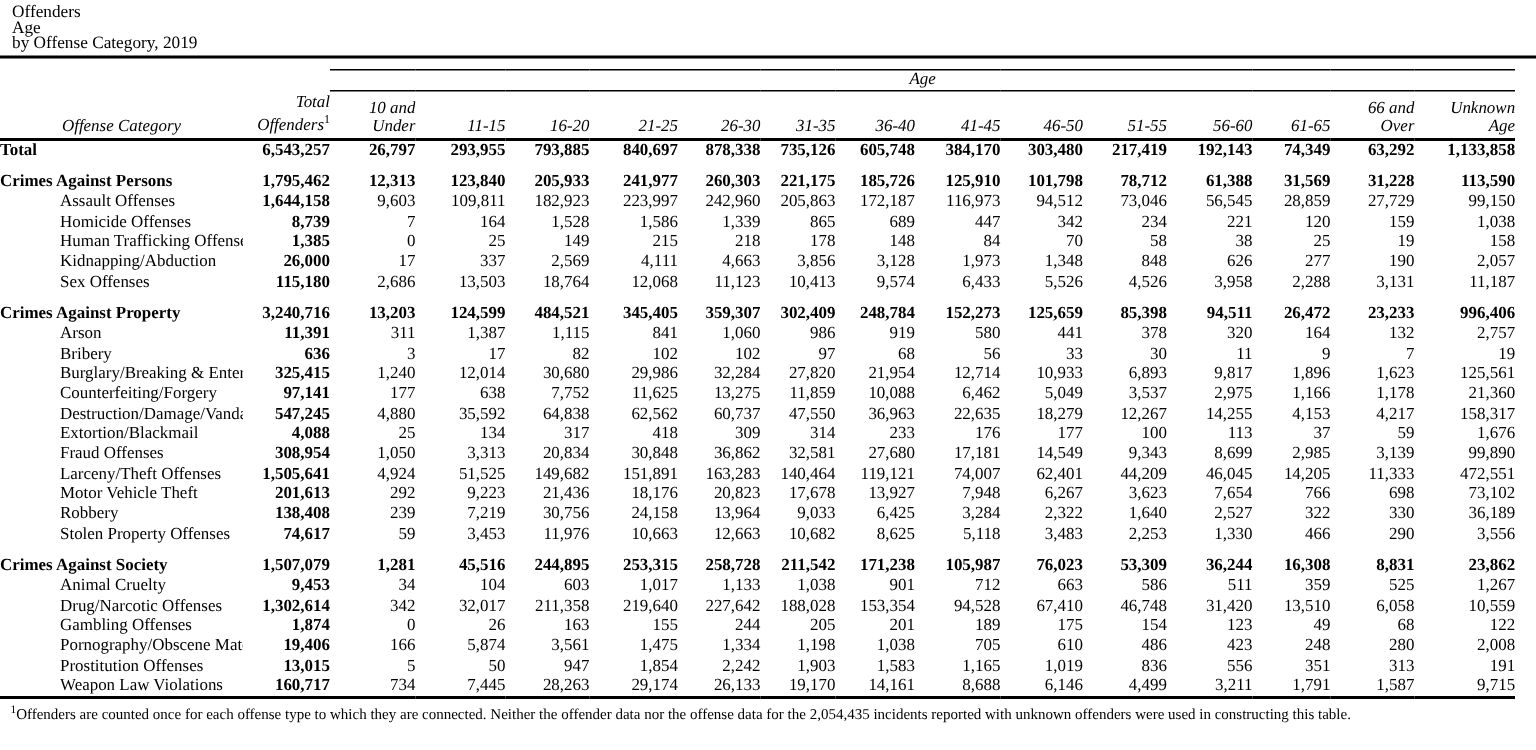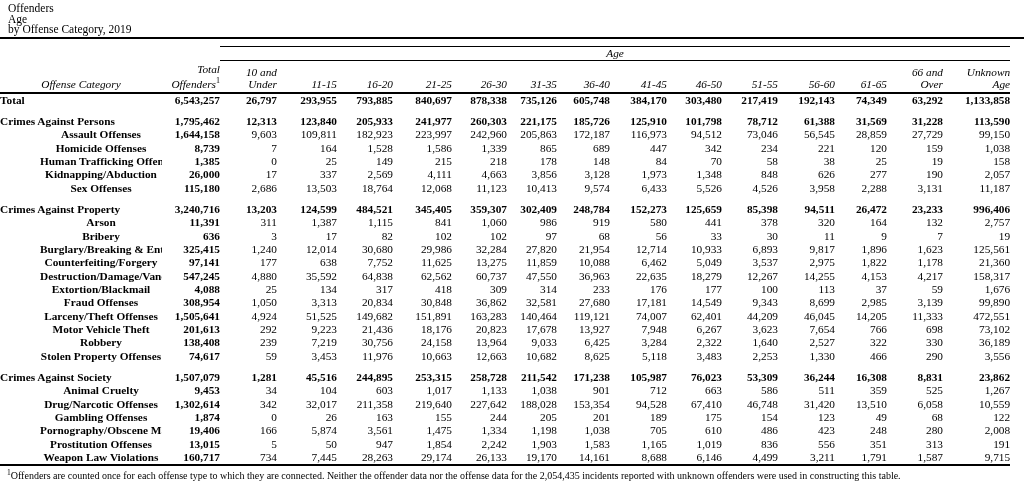--- a/index.html
+++ b/index.html
@@ -57,21 +57,21 @@
   }
   th.cat-h  { text-align: center; }
   th.num-h  { text-align: right; white-space: pre-line; }
   th.num-h sup { font-size: 8px; font-style: normal; }
 
   
   tbody td { line-height: 13.35px; white-space: nowrap; }
   td.cat   { text-align: left; padding-left: 8px; }
   td.num   { text-align: right; }
   tr.row-total td, tr.row-group td { font-weight: bold; }
-  tr.row-sub td.cat { padding-left: 40px; font-weight: bold; text-align: center; }
+  tr.row-sub td.cat { padding-left: 40px; font-weight: normal; }
   tr.row-sub td.total-col { font-weight: bold; text-align: right; }
   tr.spacer td { height: 8px; line-height: 8px; }
 
   .footnote {
     margin-top: 2px;
     padding-left: 7px;
     padding-right: 6px;
     font-size: 10px;
     line-height: 10.5px;
   }
@@ -347,21 +347,21 @@
           <td class="num">638</td>
           <td class="num">7,752</td>
           <td class="num">11,625</td>
           <td class="num">13,275</td>
           <td class="num">11,859</td>
           <td class="num">10,088</td>
           <td class="num">6,462</td>
           <td class="num">5,049</td>
           <td class="num">3,537</td>
           <td class="num">2,975</td>
-          <td class="num">1,822</td>
+          <td class="num">1,166</td>
           <td class="num">1,178</td>
           <td class="num">21,360</td>
         </tr>
         <tr class="row-sub">
           <td class="cat">Destruction/Damage/Vandalism</td>
           <td class="num total-col">547,245</td>
           <td class="num">4,880</td>
           <td class="num">35,592</td>
           <td class="num">64,838</td>
           <td class="num">62,562</td>

